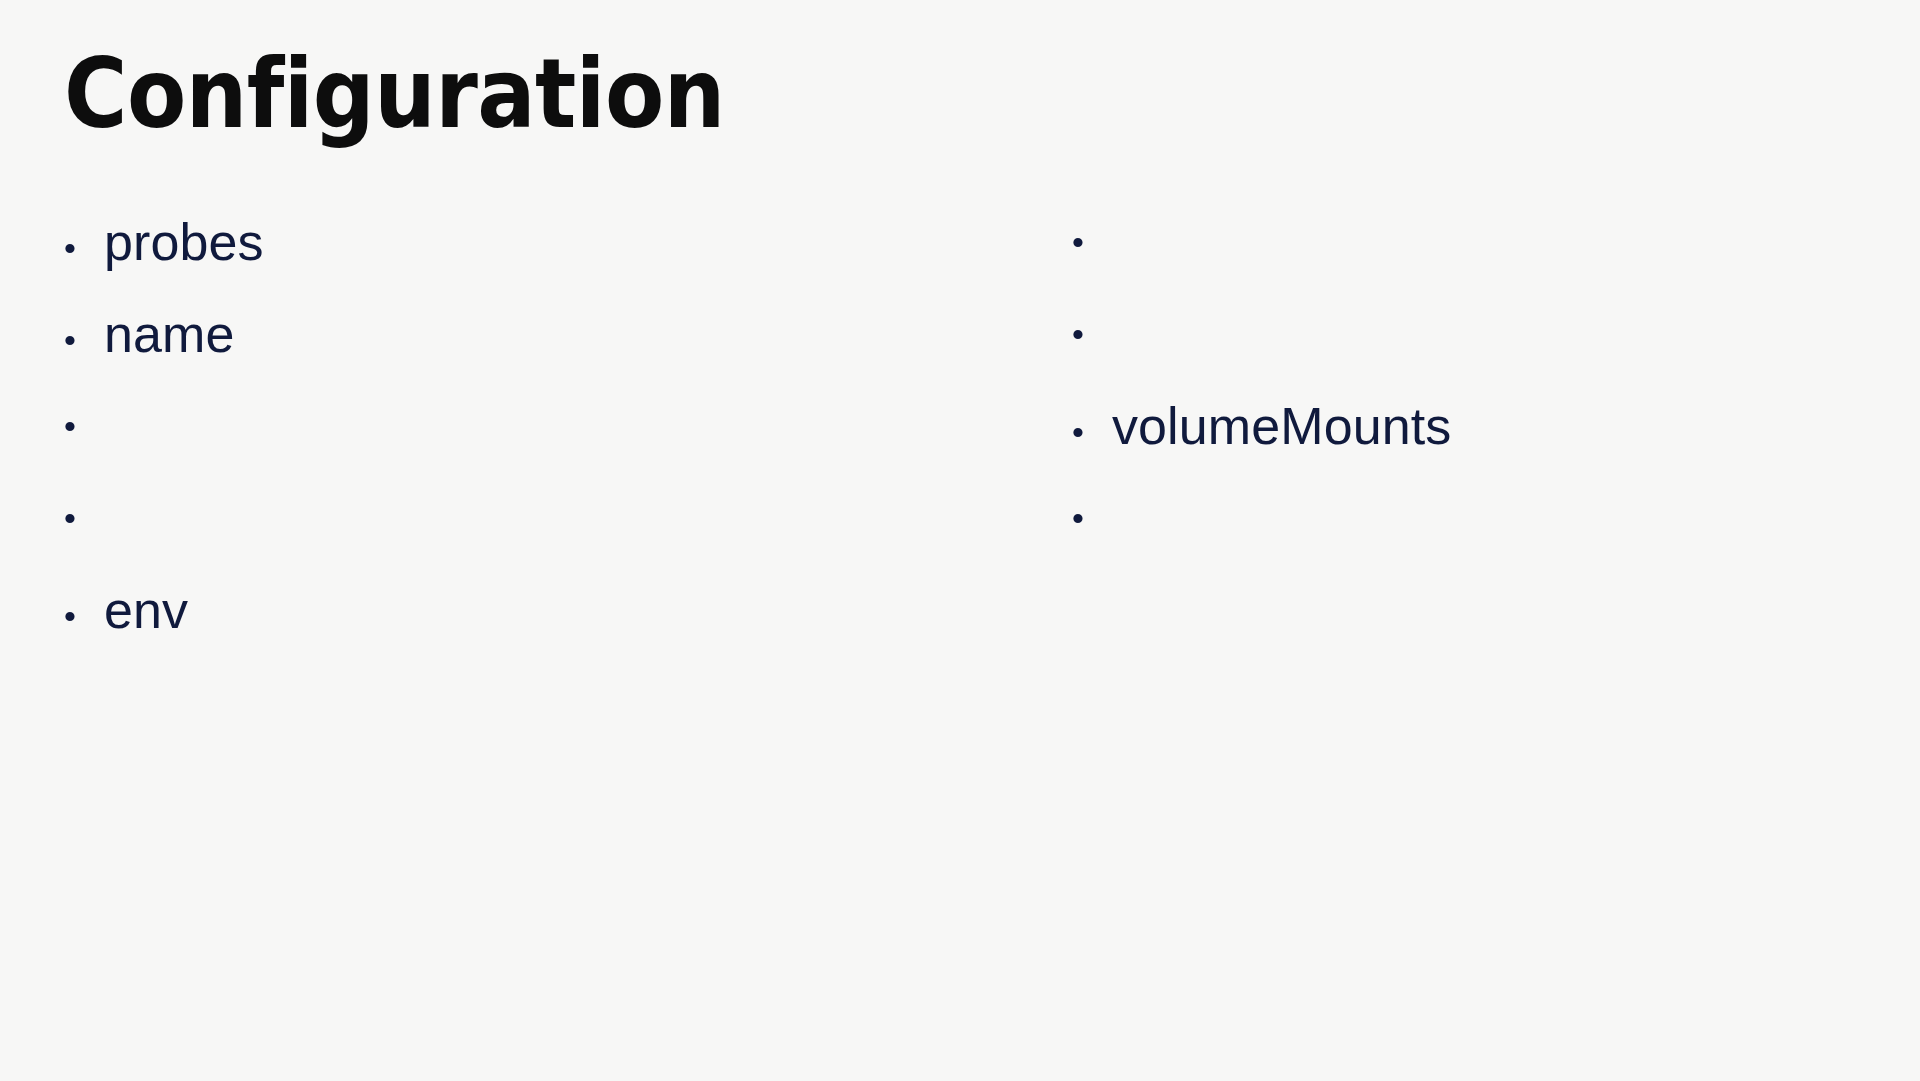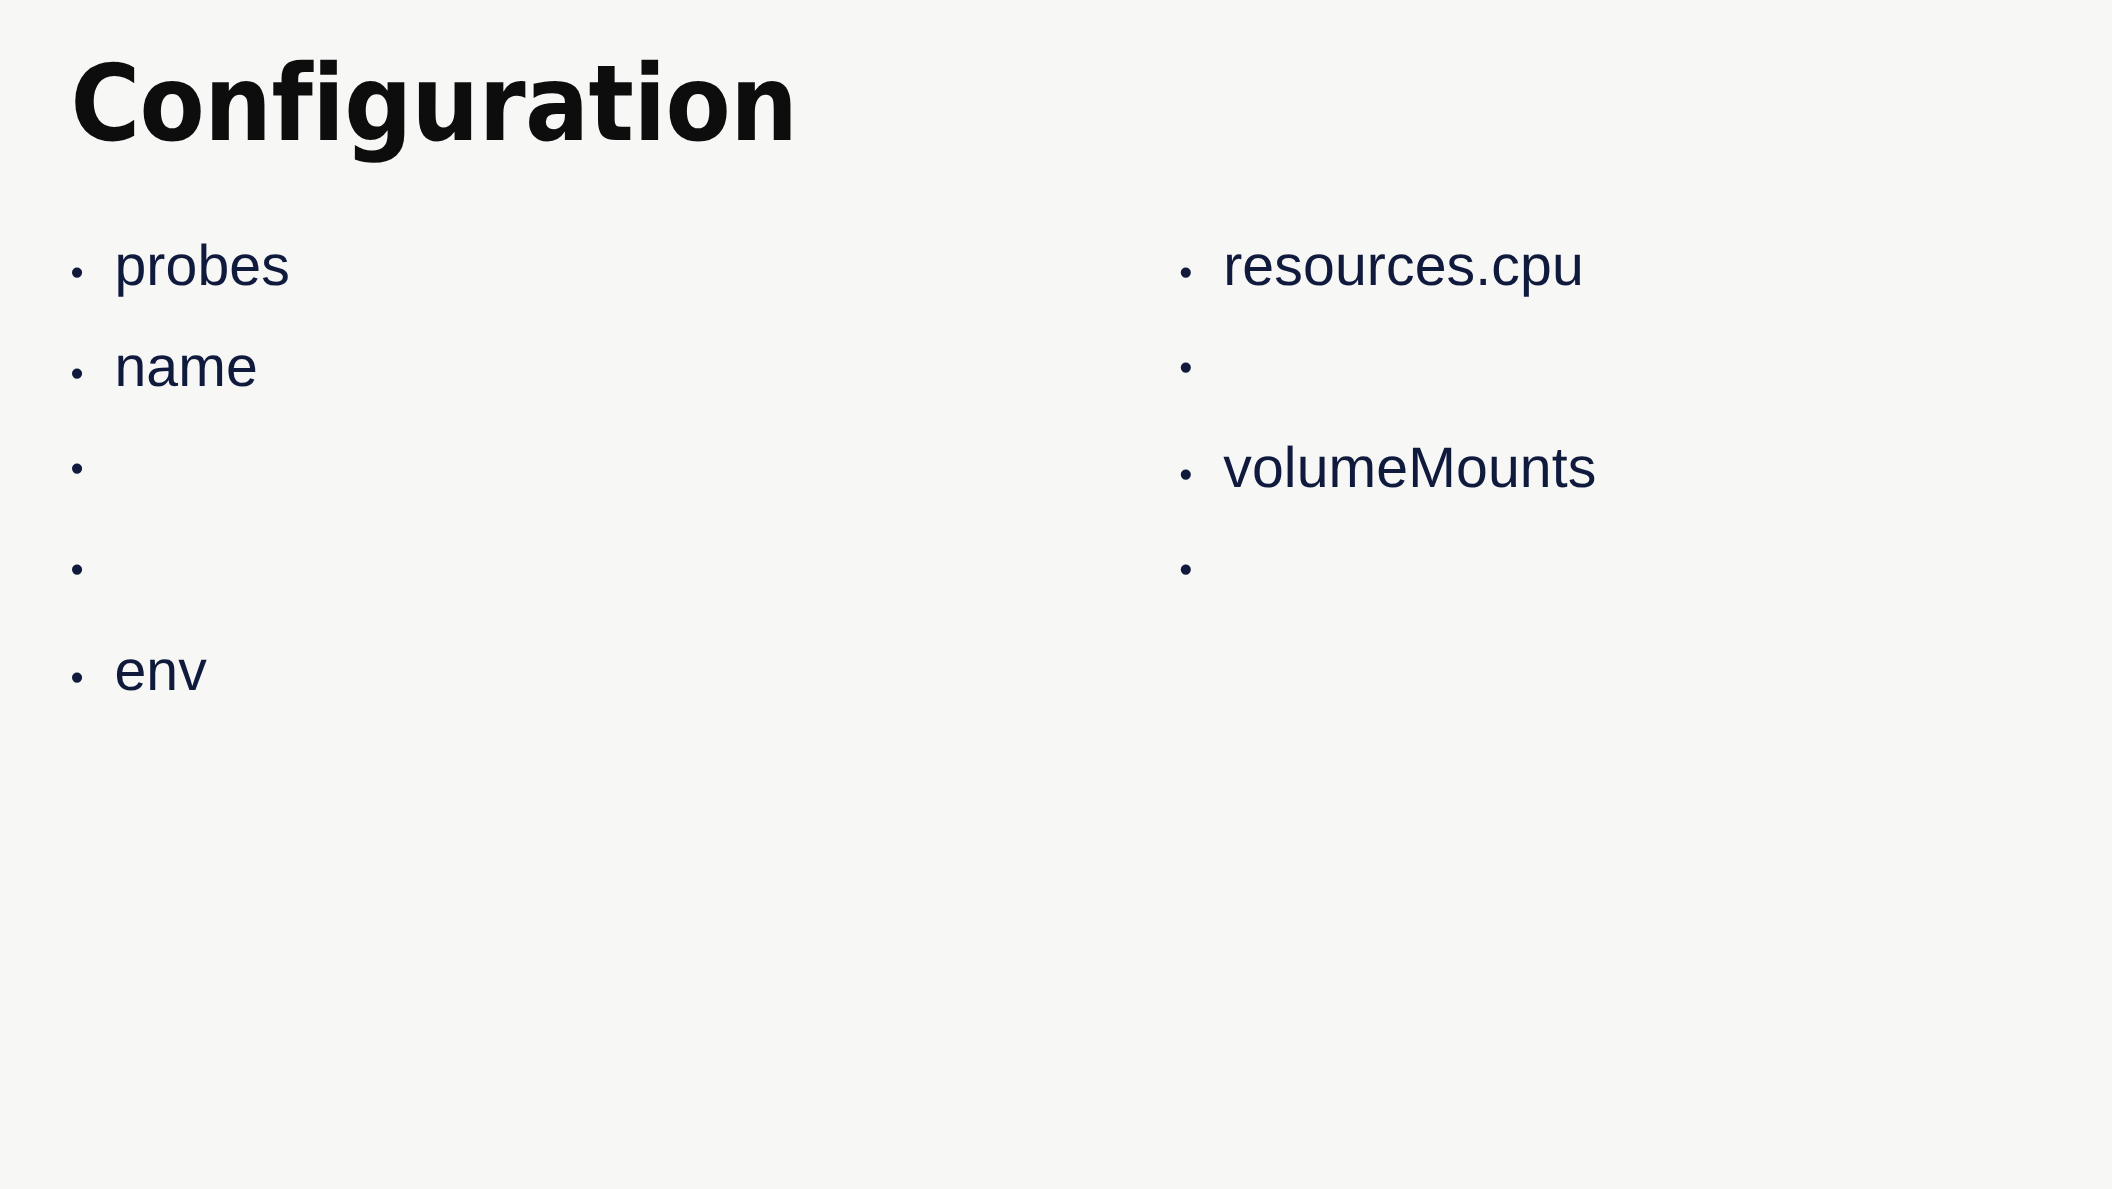--- a/index.html
+++ b/index.html
@@ -129,21 +129,20 @@
         <span class="bullet-marker" style="color: rgb(16, 26, 61);">•</span>
         <span class="bullet-label">env</span>
       </li>
 
     </ul>
 
     <ul class="bullet-column col-right">
 
       <li class="bullet-item" style="color: rgb(16, 26, 61);">
         <span class="bullet-marker" style="color: rgb(16, 26, 61);">•</span>
-        <span class="bullet-label">resources.cpu</span>
       </li>
 
       <li class="bullet-item" style="color: rgb(16, 26, 61);">
         <span class="bullet-marker" style="color: rgb(16, 26, 61);">•</span>
       </li>
 
       <li class="bullet-item" style="color: rgb(16, 26, 61);">
         <span class="bullet-marker" style="color: rgb(16, 26, 61);">•</span>
         <span class="bullet-label">volumeMounts</span>
       </li>

